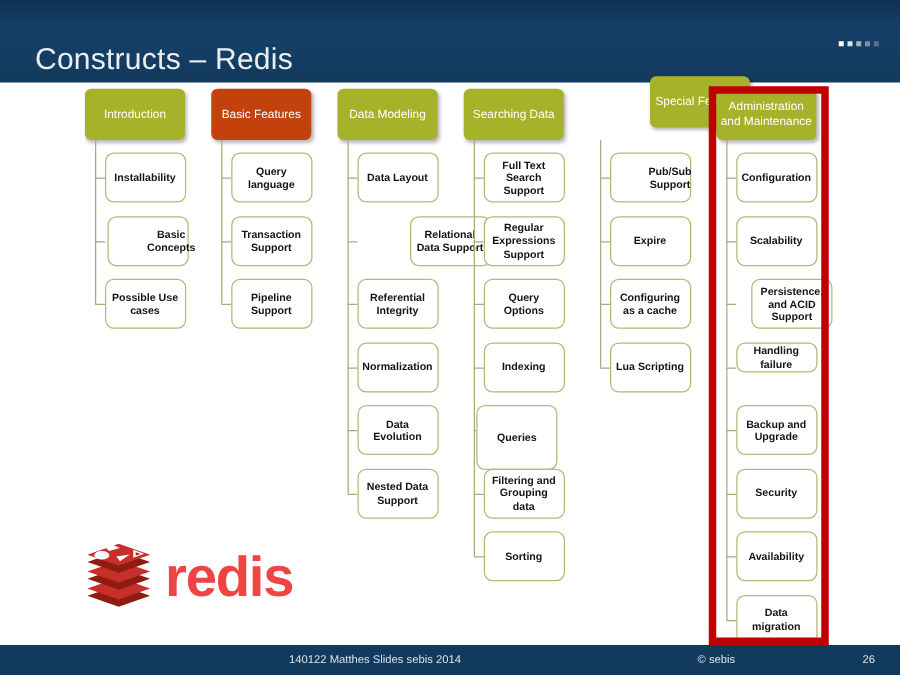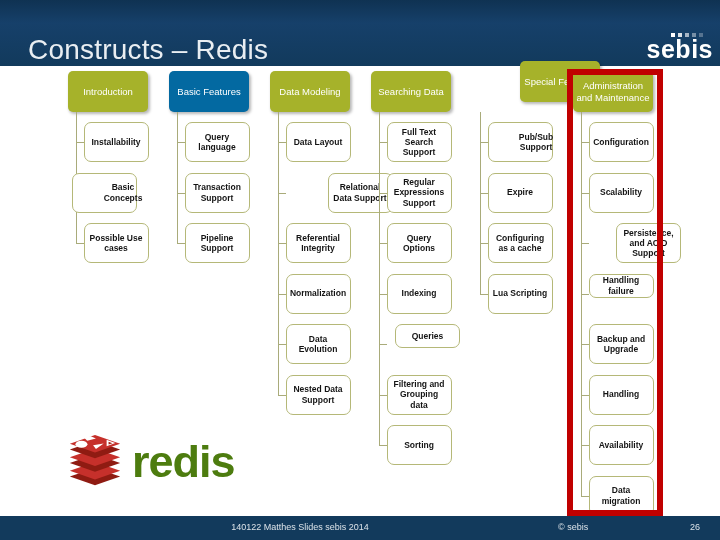--- a/index.html
+++ b/index.html
@@ -7,21 +7,21 @@
     position:relative;width:720px;height:540px;background:#ffffff;overflow:hidden;
     font-family:"Liberation Sans", sans-serif;
   }
   
   .titlebar{
     position:absolute;left:0;top:0;width:720px;height:66px;
     background:linear-gradient(#0f3252,#16406a 35%,#123a5c);
   }
   .slide-title{
     position:absolute;left:28px;top:34px;margin:0;
-    font-size:28px;font-weight:400;color:#e9eef2;letter-spacing:.2px;
+    font-size:24px;font-weight:400;color:#e9eef2;letter-spacing:.2px;
   }
   .sebis-logo{position:absolute;right:7px;top:32px;width:90px;height:32px;}
   .sebis-dots{position:absolute;right:10px;top:1px;display:flex;gap:3px;}
   .sebis-dots i{width:4px;height:4px;background:#ffffff;display:block;}
   .sebis-dots i:nth-child(2){opacity:.85}
   .sebis-dots i:nth-child(3){opacity:.62}
   .sebis-dots i:nth-child(4){opacity:.42}
   .sebis-dots i:nth-child(5){opacity:.28}
   .sebis-text{
     position:absolute;right:0;top:5px;color:#ffffff;font-size:25px;line-height:1;
@@ -41,21 +41,21 @@
     padding:1px 3px;box-sizing:border-box;
   }
   .trunk{position:absolute;width:1px;background:#a9ab7a;}
   .stub{position:absolute;height:1px;background:#a9ab7a;}
   .highlight-rect{position:absolute;border:6px solid #c00000;box-sizing:border-box;}
   
   .redis-logo{position:absolute;left:64px;top:433px;width:170px;height:64px;}
   .redis-icon{position:absolute;left:0;top:2px;}
   .redis-word{
     position:absolute;left:68px;top:6px;font-size:45px;font-weight:bold;
-    color:#4d7c0f;letter-spacing:-1px;line-height:1;
+    color:#ef4444;letter-spacing:-1px;line-height:1;
   }
   
   .footerbar{position:absolute;left:0;top:516px;width:720px;height:24px;background:#123a5c;}
   .footer-citation{
     position:absolute;left:160px;top:6px;width:280px;text-align:center;
     font-size:9px;color:#dbe2e8;
   }
   .footer-copyright{position:absolute;left:558px;top:6px;font-size:9px;color:#dbe2e8;}
   .footer-page{position:absolute;right:20px;top:6px;font-size:9px;color:#dbe2e8;}
 </style>
@@ -67,34 +67,33 @@
   <header class="titlebar">
     <h1 class="slide-title">Constructs – Redis</h1>
     <div class="sebis-logo">
       <div class="sebis-dots">
         <i></i>
           <i></i>
           <i></i>
           <i></i>
           <i></i>
       </div>
-      <span class="sebis-text">sebis</span>
     </div>
   </header>
 
   <main id="diagram">
       <div class="col-header" style="left: 68px; top: 71px; width: 80px; height: 41px; background: rgb(166, 178, 42);">Introduction</div>
       <div class="trunk" style="left: 76px; top: 112px; height: 131px;"></div>
       <div class="stub" style="left: 76px; top: 142px; width: 7.5px;"></div>
       <div class="node-box" style="left: 83.5px; top: 122px; width: 65px; height: 40px;">Installability</div>
       <div class="stub" style="left: 76px; top: 192.5px; width: 7.5px;"></div>
-      <div class="node-box" style="left: 72px; top: 172.5px; width: 65px; height: 40px; padding-left: 40px;">Basic Concepts</div>
+      <div class="node-box" style="left: 86px; top: 172.5px; width: 65px; height: 40px; padding-left: 40px;">Basic Concepts</div>
       <div class="stub" style="left: 76px; top: 243px; width: 7.5px;"></div>
       <div class="node-box" style="left: 83.5px; top: 223px; width: 65px; height: 40px;">Possible Use cases</div>
-      <div class="col-header" style="left: 169px; top: 71px; width: 80px; height: 41px; background: #0369a1;">Basic Features</div>
+      <div class="col-header" style="left: 169px; top: 71px; width: 80px; height: 41px; background: #c2410c;">Basic Features</div>
       <div class="trunk" style="left: 177px; top: 112px; height: 131px;"></div>
       <div class="stub" style="left: 177px; top: 142px; width: 7.5px;"></div>
       <div class="node-box" style="left: 184.5px; top: 122px; width: 65px; height: 40px;">Query language</div>
       <div class="stub" style="left: 177px; top: 192.5px; width: 7.5px;"></div>
       <div class="node-box" style="left: 184.5px; top: 172.5px; width: 65px; height: 40px;">Transaction Support</div>
       <div class="stub" style="left: 177px; top: 243px; width: 7.5px;"></div>
       <div class="node-box" style="left: 184.5px; top: 223px; width: 65px; height: 40px;">Pipeline Support</div>
       <div class="col-header" style="left: 270px; top: 71px; width: 80px; height: 41px; background: rgb(166, 178, 42); text-align: center;">Data Modeling</div>
       <div class="trunk" style="left: 278px; top: 112px; height: 282.5px;"></div>
       <div class="stub" style="left: 278px; top: 142px; width: 7.5px;"></div>
@@ -113,21 +112,21 @@
       <div class="trunk" style="left: 379px; top: 112px; height: 333px;"></div>
       <div class="stub" style="left: 379px; top: 142px; width: 7.5px;"></div>
       <div class="node-box" style="left: 386.5px; top: 122px; width: 65px; height: 40px;">Full Text Search Support</div>
       <div class="stub" style="left: 379px; top: 192.5px; width: 7.5px;"></div>
       <div class="node-box" style="left: 386.5px; top: 172.5px; width: 65px; height: 40px;">Regular Expressions Support</div>
       <div class="stub" style="left: 379px; top: 243px; width: 7.5px;"></div>
       <div class="node-box" style="left: 386.5px; top: 223px; width: 65px; height: 40px;">Query Options</div>
       <div class="stub" style="left: 379px; top: 293.5px; width: 7.5px;"></div>
       <div class="node-box" style="left: 386.5px; top: 273.5px; width: 65px; height: 40px;">Indexing</div>
       <div class="stub" style="left: 379px; top: 344px; width: 7.5px;"></div>
-      <div class="node-box" style="left: 395px; top: 324px; width: 65px; height: 24px;">Queries</div>
+      <div class="node-box" style="left: 381px; top: 324px; width: 65px; height: 52px;">Queries</div>
       <div class="stub" style="left: 379px; top: 394.5px; width: 7.5px;"></div>
       <div class="node-box" style="left: 386.5px; top: 374.5px; width: 65px; height: 40px;">Filtering and Grouping data</div>
       <div class="stub" style="left: 379px; top: 445px; width: 7.5px;"></div>
       <div class="node-box" style="left: 386.5px; top: 425px; width: 65px; height: 40px;">Sorting</div>
       <div class="col-header" style="left: 472px; top: 61px; width: 80px; height: 41px; background: rgb(166, 178, 42); margin-left: 48px;">Special Features</div>
       <div class="trunk" style="left: 480px; top: 112px; height: 181.5px;"></div>
       <div class="stub" style="left: 480px; top: 142px; width: 7.5px;"></div>
       <div class="node-box" style="left: 487.5px; top: 122px; width: 65px; height: 40px; padding-left: 35px;">Pub/Sub Support</div>
       <div class="stub" style="left: 480px; top: 192.5px; width: 7.5px;"></div>
       <div class="node-box" style="left: 487.5px; top: 172.5px; width: 65px; height: 40px;">Expire</div>
@@ -135,27 +134,27 @@
       <div class="node-box" style="left: 487.5px; top: 223px; width: 65px; height: 40px;">Configuring as a cache</div>
       <div class="stub" style="left: 480px; top: 293.5px; width: 7.5px;"></div>
       <div class="node-box" style="left: 487.5px; top: 273.5px; width: 65px; height: 40px;">Lua Scripting</div>
       <div class="col-header" style="left: 573px; top: 71px; width: 80px; height: 41px; background: rgb(166, 178, 42);">Administration and Maintenance</div>
       <div class="trunk" style="left: 581px; top: 112px; height: 383.5px;"></div>
       <div class="stub" style="left: 581px; top: 142px; width: 7.5px;"></div>
       <div class="node-box" style="left: 588.5px; top: 122px; width: 65px; height: 40px;">Configuration</div>
       <div class="stub" style="left: 581px; top: 192.5px; width: 7.5px;"></div>
       <div class="node-box" style="left: 588.5px; top: 172.5px; width: 65px; height: 40px;">Scalability</div>
       <div class="stub" style="left: 581px; top: 243px; width: 7.5px;"></div>
-      <div class="node-box" style="left: 616px; top: 223px; width: 65px; height: 40px;">Persistence, and ACID Support</div>
+      <div class="node-box" style="left: 601px; top: 223px; width: 65px; height: 40px;">Persistence, and ACID Support</div>
       <div class="stub" style="left: 581px; top: 293.5px; width: 7.5px;"></div>
       <div class="node-box" style="left: 588.5px; top: 273.5px; width: 65px; height: 24px;">Handling failure</div>
       <div class="stub" style="left: 581px; top: 344px; width: 7.5px;"></div>
       <div class="node-box" style="left: 588.5px; top: 324px; width: 65px; height: 40px;">Backup and Upgrade</div>
       <div class="stub" style="left: 581px; top: 394.5px; width: 7.5px;"></div>
-      <div class="node-box" style="left: 588.5px; top: 374.5px; width: 65px; height: 40px;">Handling</div>
+      <div class="node-box" style="left: 588.5px; top: 374.5px; width: 65px; height: 40px;">Security</div>
       <div class="stub" style="left: 581px; top: 445px; width: 7.5px;"></div>
       <div class="node-box" style="left: 588.5px; top: 425px; width: 65px; height: 40px;">Availability</div>
       <div class="stub" style="left: 581px; top: 495.5px; width: 7.5px;"></div>
       <div class="node-box" style="left: 588.5px; top: 475.5px; width: 65px; height: 40px;">Data migration</div>
       <div class="highlight-rect" style="left: 567px; top: 69px; width: 96px; height: 447px; border-color: rgb(192, 0, 0);"></div>
     </main>
 
   <div class="redis-logo">
     <svg class="redis-icon" width="62" height="60" viewBox="0 0 64 62">
 

